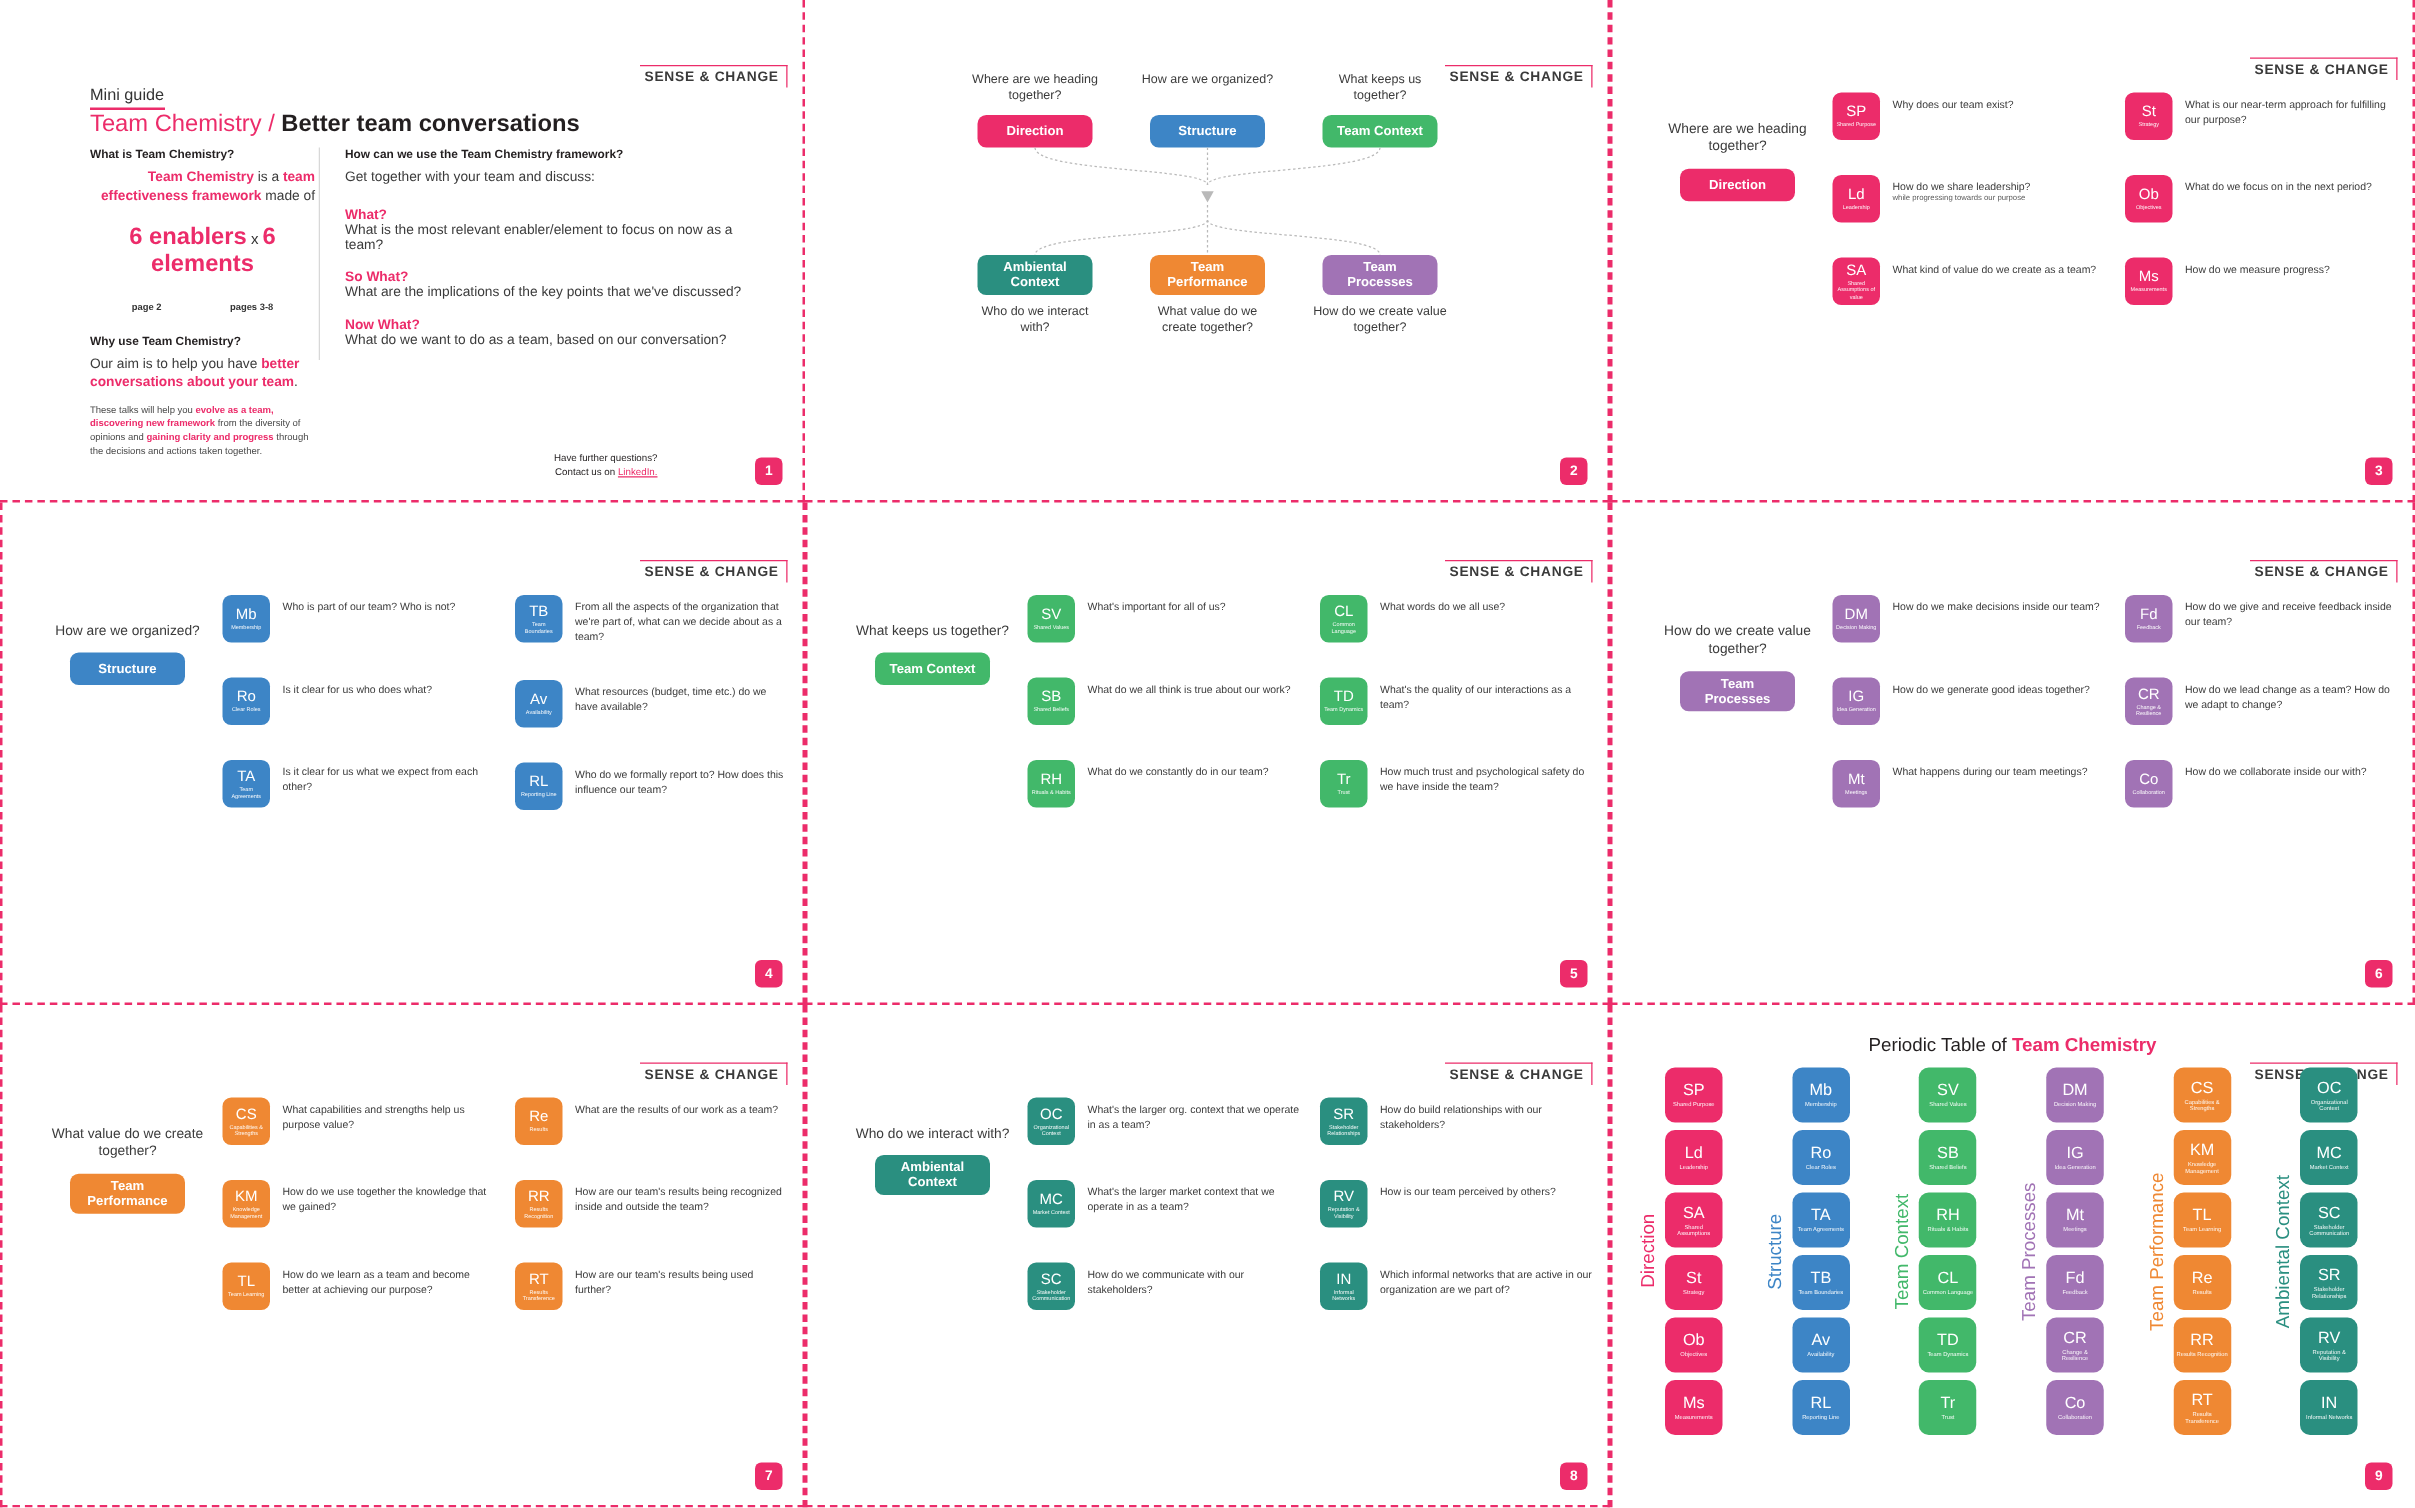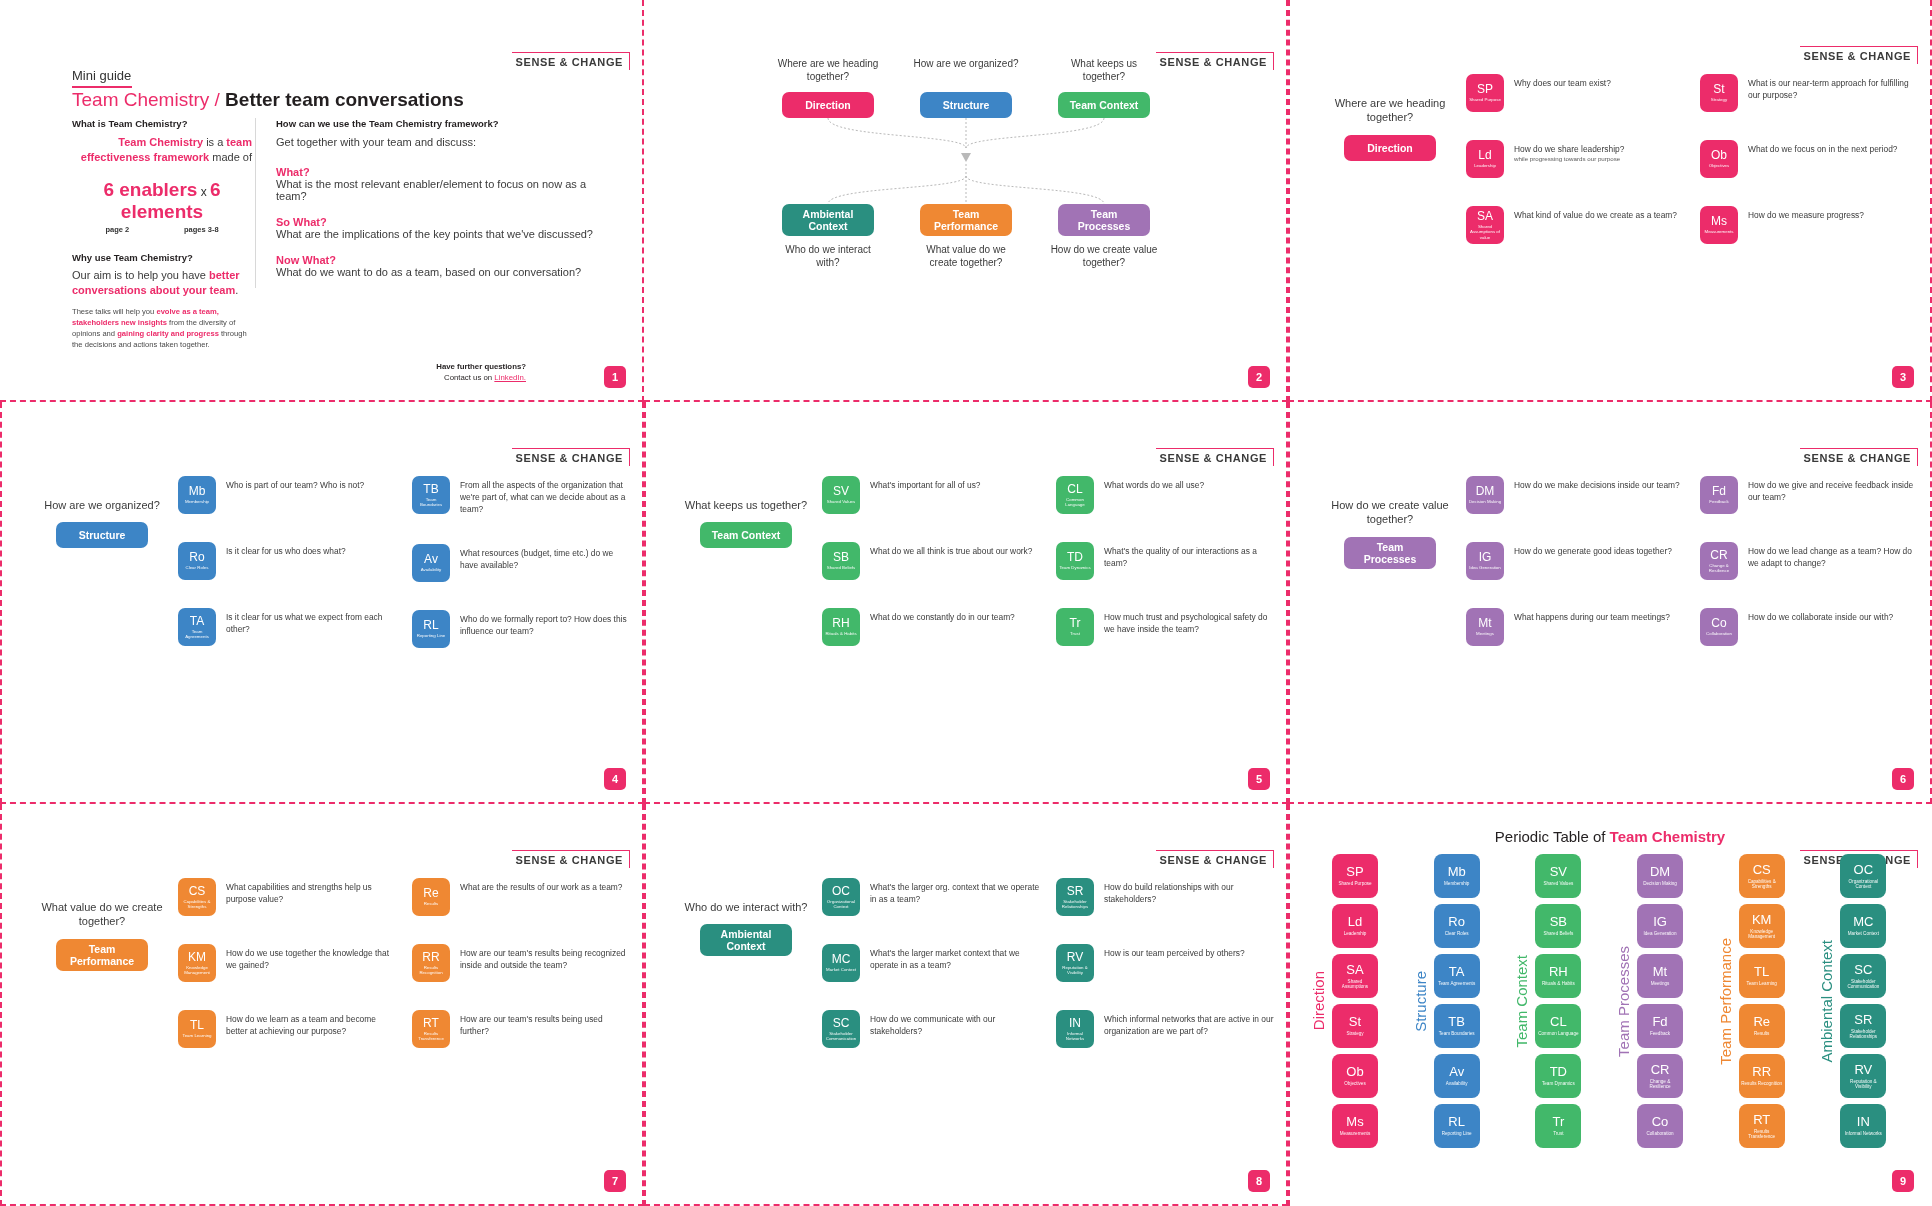--- a/index.html
+++ b/index.html
@@ -58,30 +58,30 @@
   .p1-col-left { position:absolute; left:72px; top:118px; width:180px; }
   .p1-col-right { position:absolute; left:276px; top:118px; width:320px; }
   .p1-divider { position:absolute; left:255px; top:118px; width:0; height:170px; border-left:1px solid #d8d8d8; }
   .h-sub { font-size:9.5px; font-weight:700; color:#231f20; margin:0 0 6px 0; }
   .h-sub2 { font-size:9.5px; font-weight:700; color:#231f20; margin:0 0 5px 0; }
   .p1-lead { font-size:11px; line-height:1.35; margin:0 0 14px 0; color:#3b3b3b;text-align:right; }
   .p1-lead .pk { color:#ec2c6a; font-weight:700; }
   .p1-eq { text-align:center; margin:10px 0 14px 0; }
   .p1-eq .big { font-size:19px; font-weight:700; color:#ec2c6a; }
   .p1-eq .x { font-size:12px; color:#333; font-weight:400; }
-  .p1-eq .pgs { display:flex; justify-content:space-around; font-size:7.5px; font-weight:700; color:#333; margin-top:2px; padding:0 6px;}
+  .p1-eq .pgs { display:flex; justify-content:space-around; font-size:7.5px; font-weight:700; color:#333; margin-top:18px; padding:0 6px;}
   .p1-why { font-size:11px; line-height:1.4; margin:0 0 8px 0; color:#3b3b3b; }
   .p1-why .pk { color:#ec2c6a; font-weight:700; }
   .p1-fine { font-size:7.6px; line-height:1.45; color:#4a4a4a; margin:0; }
   .p1-fine .pk { color:#ec2c6a; font-weight:700; }
   .p1-body { font-size:11px; line-height:1.35; color:#3b3b3b; margin:0 0 16px 0; }
   .p1-qh { font-size:11px; font-weight:700; color:#ec2c6a; margin:0; }
   .p1-qb { font-size:11px; color:#3b3b3b; margin:0 0 14px 0; }
   .p1-contact { position:absolute; right:118px; bottom:18px; text-align:right; font-size:7.8px; line-height:1.4; }
-  .p1-contact .b { font-weight:700; color:#231f20;text-align:right; }
+  .p1-contact .b { font-weight:400; color:#231f20;text-align:right; }
   .p1-contact .lk { color:#ec2c6a; text-decoration:underline; }
 
   
   .p2-wrap { position:absolute; left:0; right:0; top:58px; }
   .p2-row { display:flex; justify-content:center; gap:28px; }
   .p2-cell { width:110px; text-align:center; }
   .p2-q { font-size:10px; line-height:1.25; color:#3b3b3b; margin-bottom:8px; min-height:26px; }
   .p2-q.below { margin-bottom:0; margin-top:8px; }
   .pill {
     display:inline-flex; align-items:center; justify-content:center;
@@ -151,21 +151,21 @@
         <div class="pgs">
           <span>page 2</span>
           <span>pages 3-8</span>
         </div>
       </div>
       <p class="h-sub2" style="margin-top:18px;">Why use Team Chemistry?</p>
       <p class="p1-why">
         <span>Our aim is to help you have </span><span class="pk">better conversations about your team</span><span>.</span>
       </p>
       <p class="p1-fine">
-        <span>These talks will help you </span><span class="pk">evolve as a team, stakeholders new insights</span><span> from the diversity of opinions and </span><span class="pk">gaining clarity and progress</span><span> through the decisions and actions taken together.</span>
+        <span>These talks will help you </span><span class="pk">evolve as a team, discovering new framework</span><span> from the diversity of opinions and </span><span class="pk">gaining clarity and progress</span><span> through the decisions and actions taken together.</span>
       </p>
     </div>
 
     <div class="p1-col-right">
       <p class="h-sub">How can we use the Team Chemistry framework?</p>
       <p class="p1-body">Get together with your team and discuss:</p>
       <p class="p1-qh">What?</p>
       <p class="p1-qb">What is the most relevant enabler/element to focus on now as a team?</p>
       <p class="p1-qh">So What?</p>
       <p class="p1-qb">What are the implications of the key points that we've discussed?</p>

